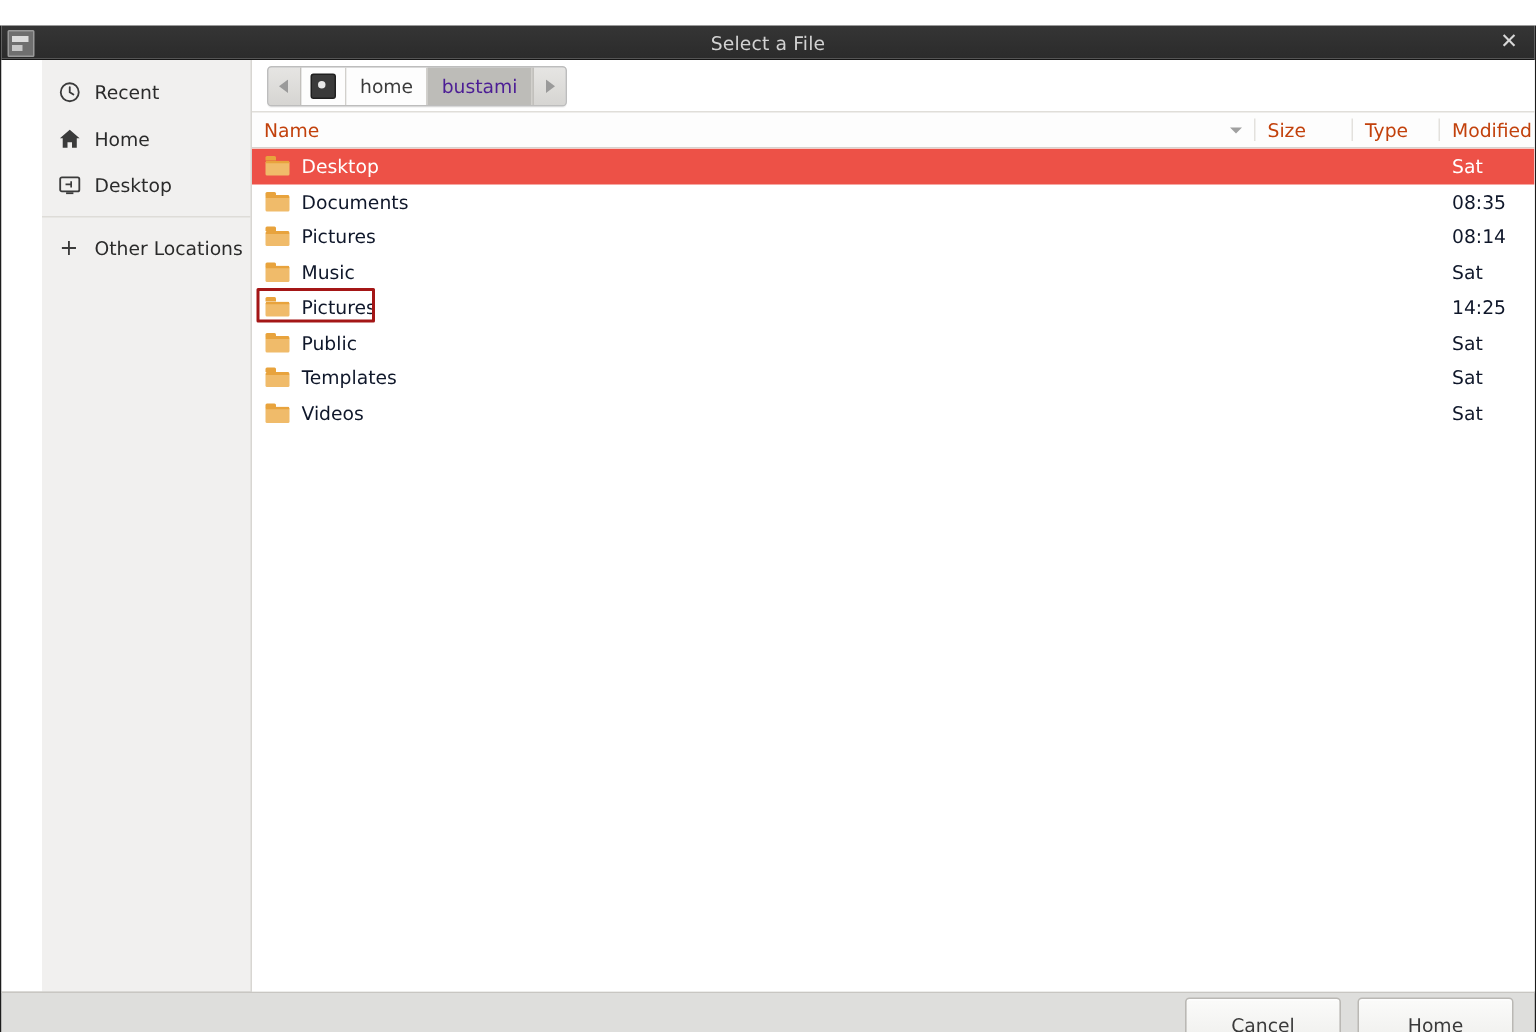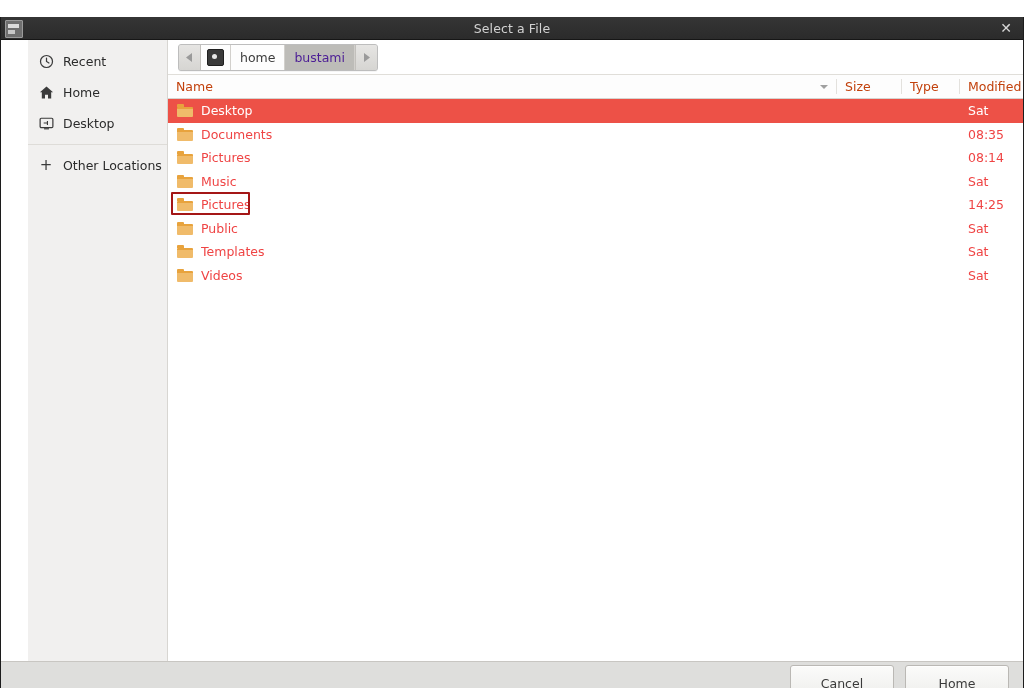--- a/index.html
+++ b/index.html
@@ -250,21 +250,21 @@
     overflow: hidden;
     background: #ffffff;
     position: relative;
   }
   .frow {
     display: flex;
     align-items: center;
     height: 23.5px;
     cursor: pointer;
     font-size: 12.5px;
-    color: #ef4444;
+    color: #0f172a;
     position: relative;
   }
   .frow.selected {
     background: #ed5147;
     color: #ffffff;
   }
   .frow .cell-name {
     flex: 1 1 auto;
     display: flex;
     align-items: center;

